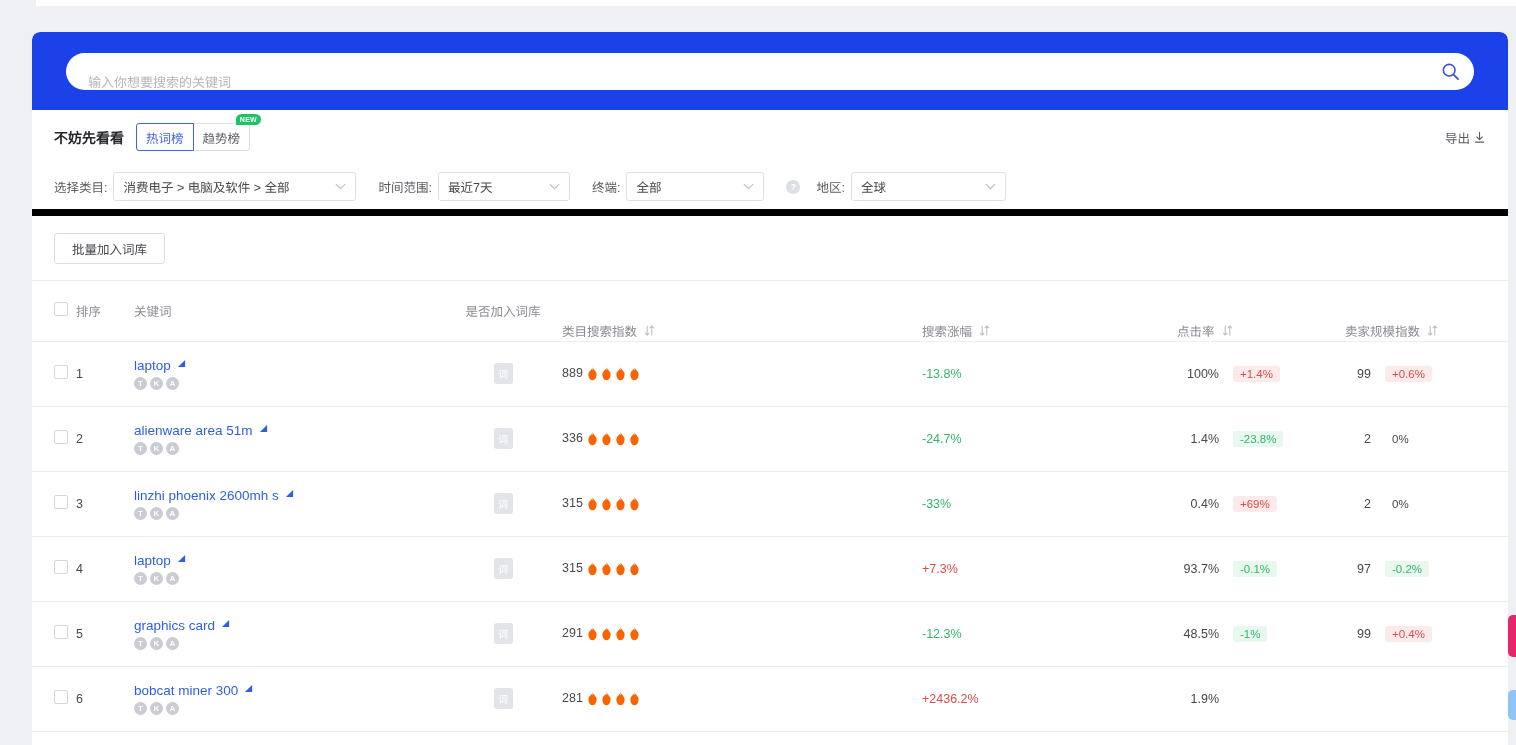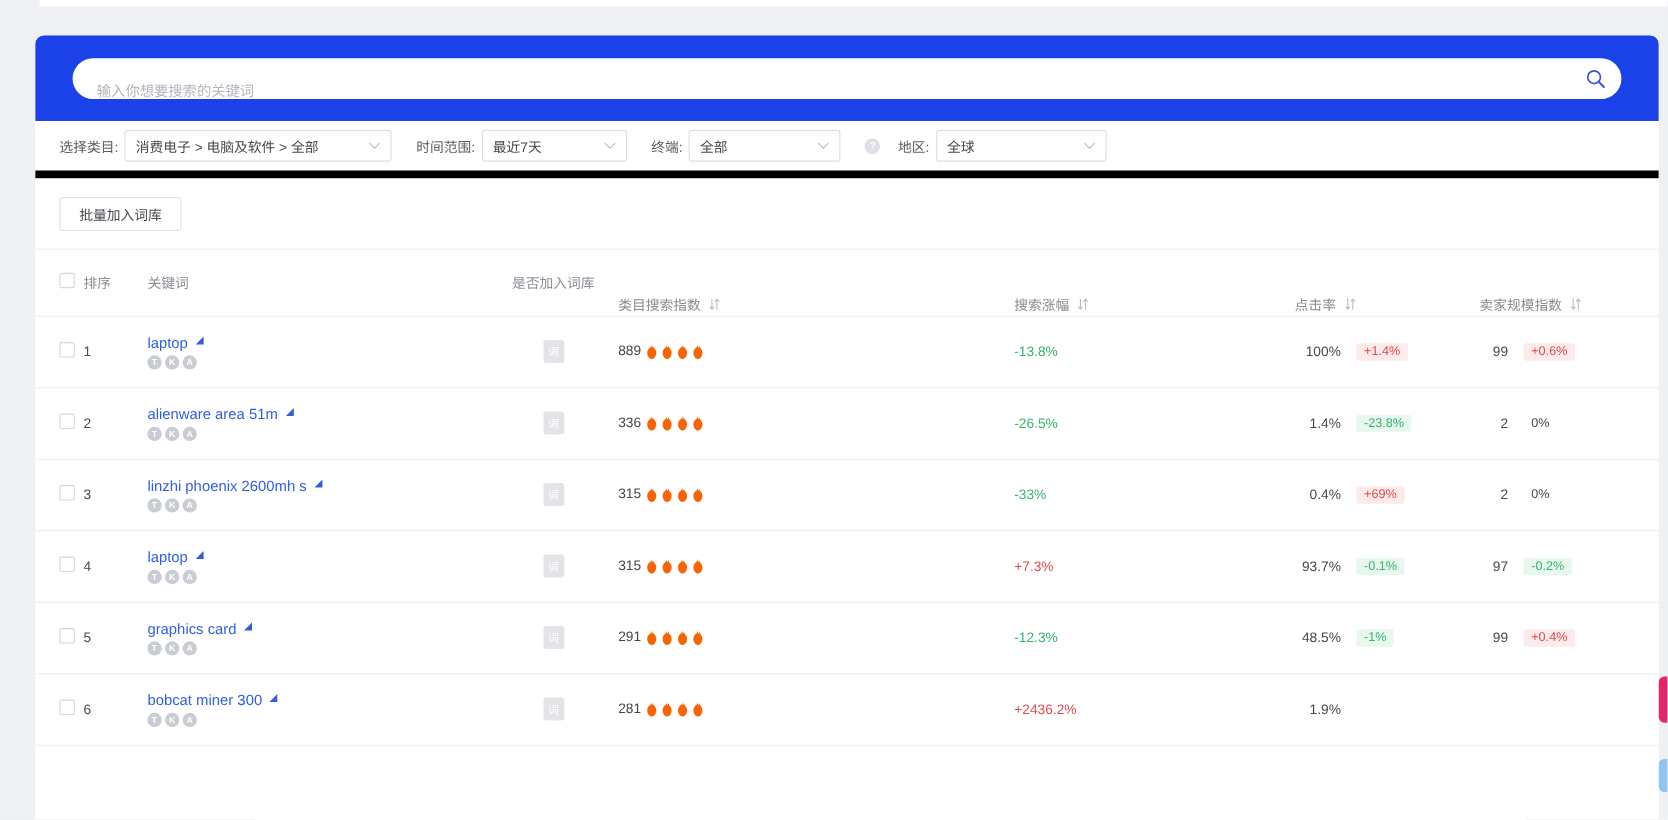--- a/index.html
+++ b/index.html
@@ -193,20 +193,38 @@
         <input class="search-input" type="text" placeholder="输入你想要搜索的关键词" style="">
         <button class="search-btn">
           <svg width="19" height="19" viewBox="0 0 20 20" fill="none">
             <circle cx="8.6" cy="8.6" r="6.1" stroke="#3b4fd8" stroke-width="1.6"></circle>
             <line x1="13" y1="13" x2="18" y2="18" stroke="#3b4fd8" stroke-width="1.8" stroke-linecap="round"></line>
           </svg>
         </button>
       </div>
     </div>
 
+    <div class="tabs-row">
+      <span class="tabs-title">不妨先看看</span>
+      <div class="tab-group">
+        <div class="tab active">热词榜</div>
+        <div class="tab">
+          <span>趋势榜</span>
+          <span class="new-badge">NEW</span>
+        </div>
+      </div>
+      <div class="export-link">
+        <span>导出</span>
+        <svg width="13" height="13" viewBox="0 0 14 14">
+          <path d="M7 1.5 V9" stroke="#5a5c63" stroke-width="1.2" stroke-linecap="round"></path>
+          <path d="M4 6.3 L7 9.3 L10 6.3" stroke="#5a5c63" stroke-width="1.2" fill="none" stroke-linecap="round" stroke-linejoin="round"></path>
+          <path d="M2.6 12 H11.4" stroke="#5a5c63" stroke-width="1.2" stroke-linecap="round"></path>
+        </svg>
+      </div>
+    </div>
 
     <div class="filters">
       <div class="filter-item">
         <span class="filter-label">选择类目:</span>
         <div class="select sel-cat">
           <span class="select-value">消费电子 &gt; 电脑及软件 &gt; 全部</span>
           <svg class="chev" width="11" height="7" viewBox="0 0 12 8">
             <path d="M1 1.5 L6 6.5 L11 1.5" stroke="#b9bdc6" stroke-width="1.2" fill="none" stroke-linecap="round"></path>
           </svg>
         </div>
@@ -371,21 +389,21 @@
                   </svg>
                   <svg width="13" height="15" viewBox="0 0 14 16">
                     <path d="M7 0.5 C7 4 4.2 4.4 3 7 C1.8 9.6 3.2 15.4 7 15.4 C10.8 15.4 12.2 9.6 11 7 C10.2 5.2 8.4 4.6 8.4 2.4 C8 3.6 7.4 4 7 4.6 Z" fill="#fa6400"></path>
                   </svg>
                   <svg width="13" height="15" viewBox="0 0 14 16">
                     <path d="M7 0.5 C7 4 4.2 4.4 3 7 C1.8 9.6 3.2 15.4 7 15.4 C10.8 15.4 12.2 9.6 11 7 C10.2 5.2 8.4 4.6 8.4 2.4 C8 3.6 7.4 4 7 4.6 Z" fill="#fa6400"></path>
                   </svg>
                 </span>
               </span>
             </td>
-            <td class="c-growth"><span class="pct-down">-26.5%</span></td>
+            <td class="c-growth"><span class="pct-down">-24.7%</span></td>
             <td class="c-ctr">
               <span class="metric-cell">
                 <span class="num-right">1.4%</span>
                 <span class="tag tag-down">-23.8%</span>
               </span>
             </td>
             <td class="c-seller">
               <span class="metric-cell">
                 <span class="num-right" style="min-width:26px">2</span>
                 <span class="tag tag-flat">0%</span>

